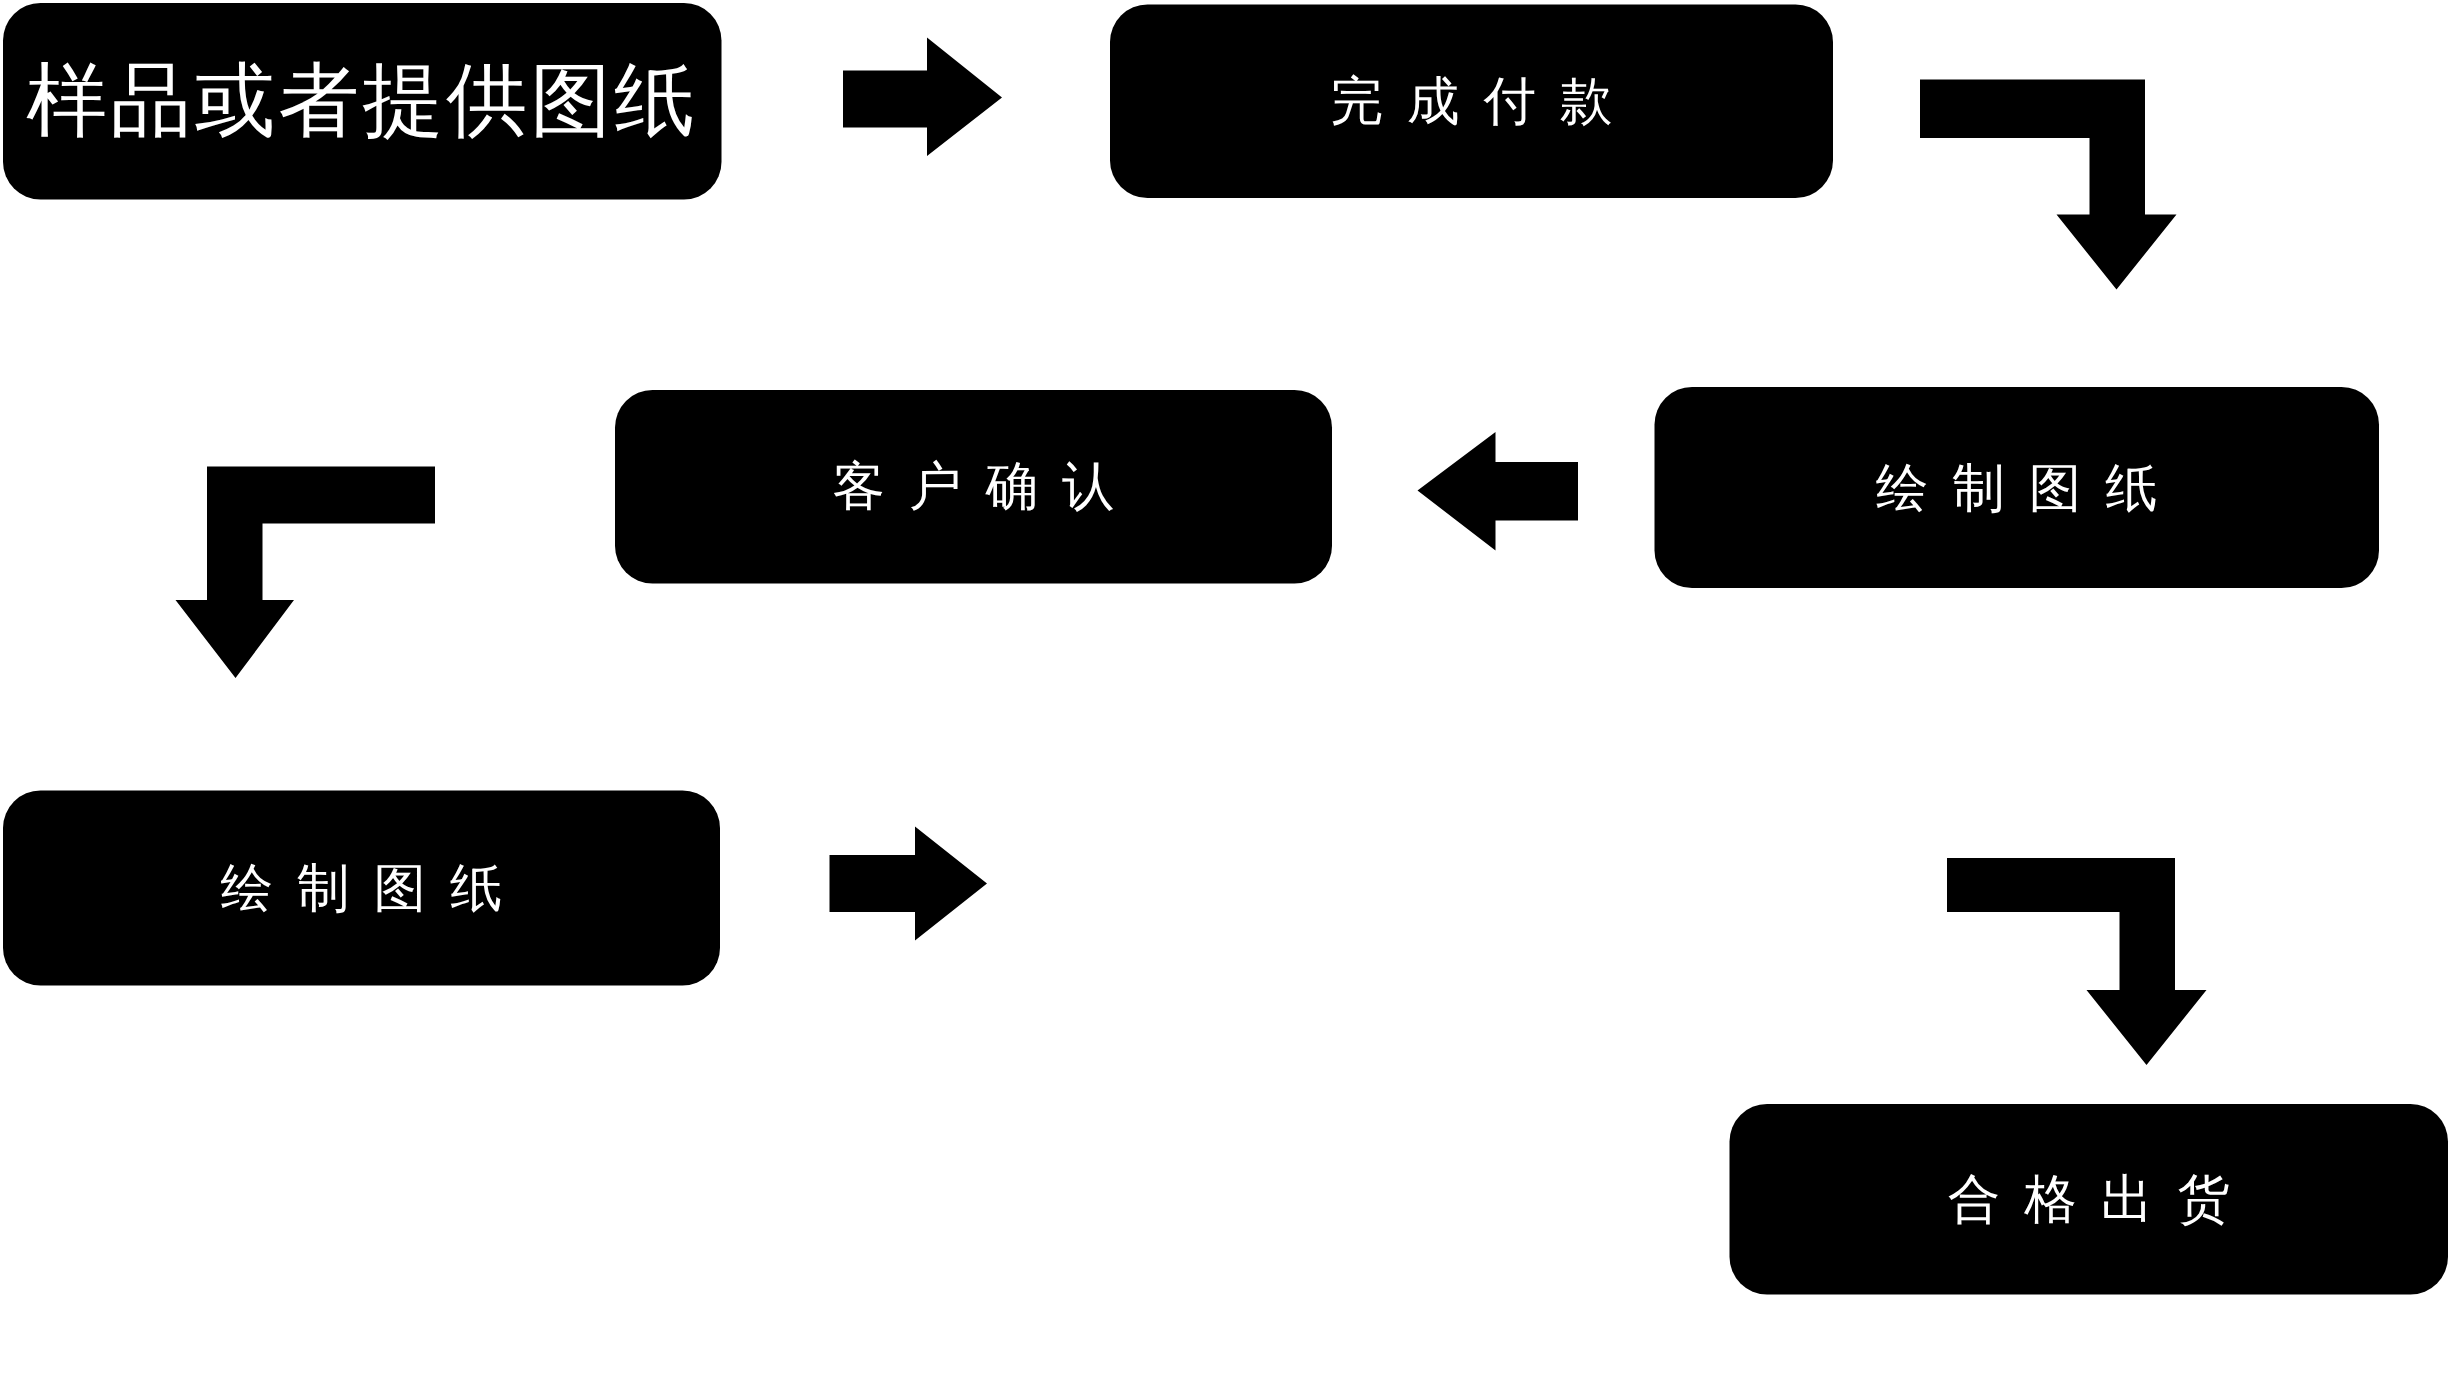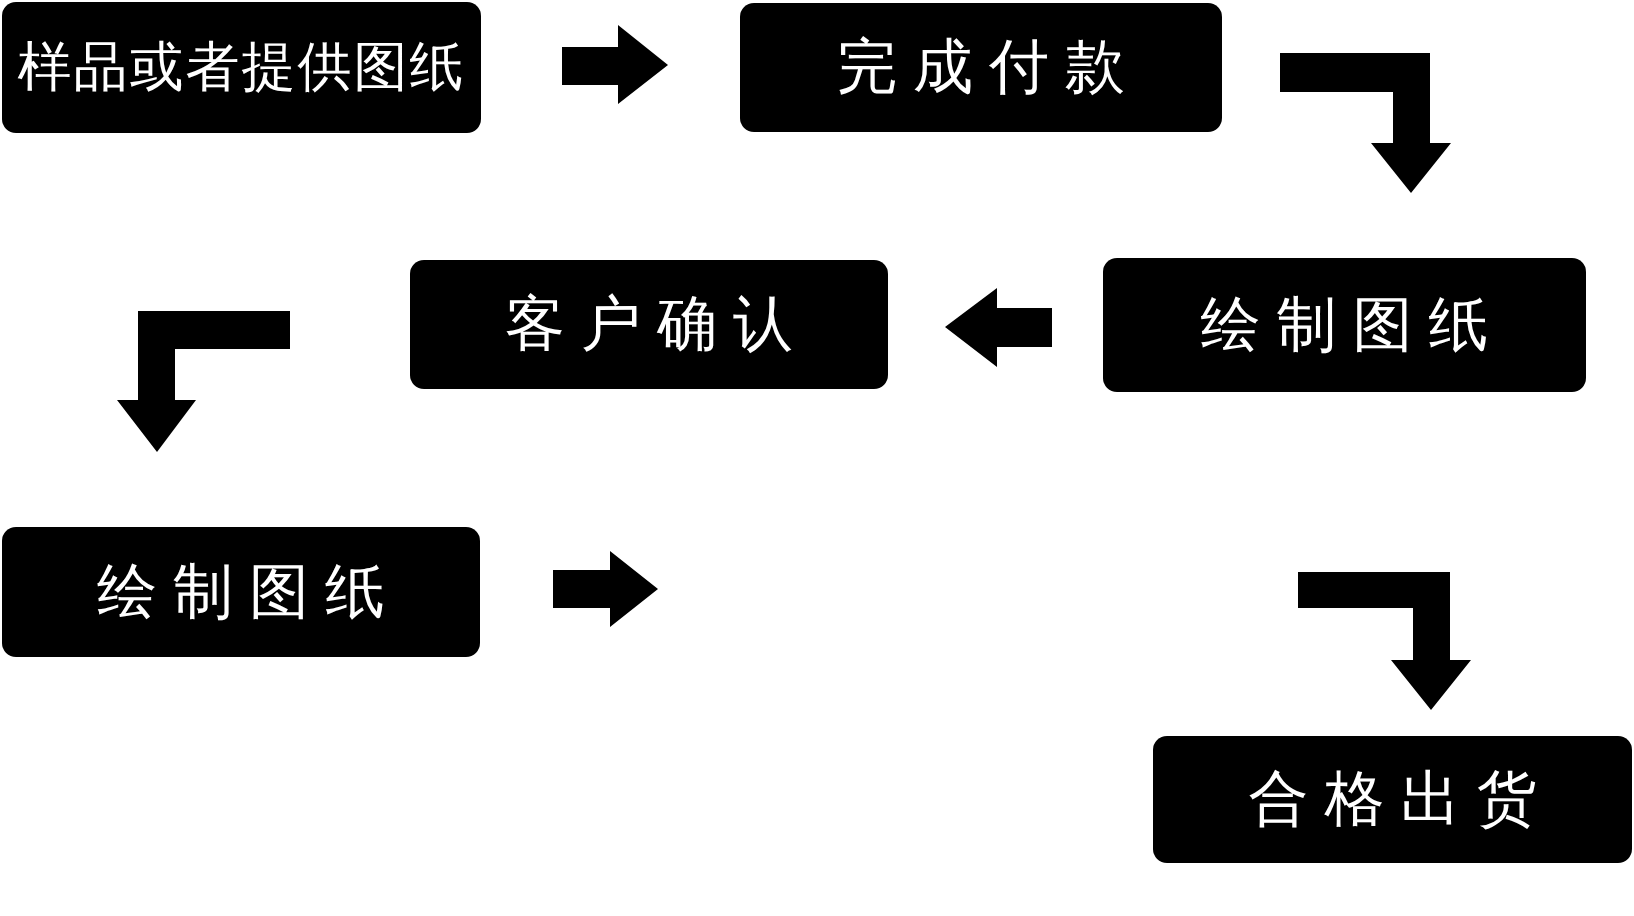--- a/index.html
+++ b/index.html
@@ -13,31 +13,31 @@
     width:1634px;
     height:916px;
     background:var(--bg);
     font-family:"DejaVu Sans","Liberation Sans",sans-serif;
     overflow:hidden;
   }
   .node{
     position:absolute;
     background:var(--node);
     color:var(--node-text);
-    border-radius:14px;
+    border-radius:25px;
     display:flex;
     align-items:center;
     justify-content:center;
     text-align:center;
     font-weight:500;
     white-space:nowrap;
     box-sizing:border-box;
   }
   .node.tight{font-size:54px;letter-spacing:2px;}
-  .node.spaced{font-size:60px;letter-spacing:16px;text-indent:16px;}
+  .node.spaced{font-size:35px;letter-spacing:16px;text-indent:16px;}
   #arrow-layer{
     position:absolute;
     left:0;top:0;
     width:1634px;
     height:916px;
   }
   #arrow-layer polygon{fill:var(--node);stroke:none;}
   
   #n1{left:2px;   top:2px;   width:479px; height:131px;}
   #n2{left:740px; top:3px;   width:482px; height:129px;}

